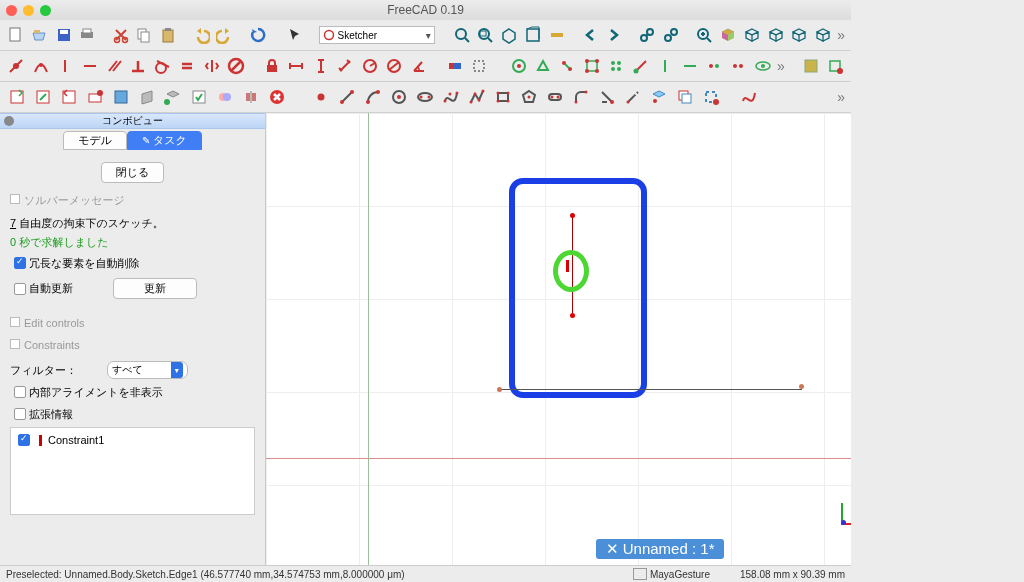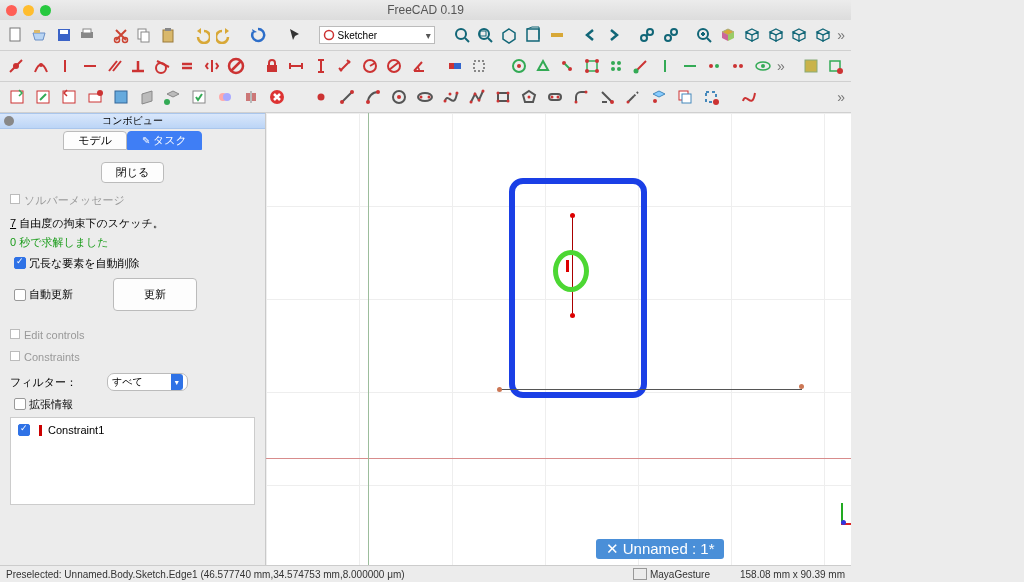--- a/index.html
+++ b/index.html
@@ -711,33 +711,37 @@
 
         <div class="section"><span class="disc"></span><span class="gray">ソルバーメッセージ</span></div>
         <div style="margin-top:8px;"><u>7</u><span> 自由度の拘束下のスケッチ。</span></div>
         <div class="green" style="margin-top:4px;">0 秒で求解しました</div>
         <div class="row">
             <input type="checkbox" class="check" checked="" style="">
             <span>冗長な要素を自動削除</span>
           </div>
         <div class="row" style="gap:40px;margin-top:6px;">
           <span><input type="checkbox" class="check" style=""><span>自動更新</span></span>
-          <button class="btnmac" style="padding:8px 30px;">更新</button>
+          <button class="btnmac" style="padding:2px 30px;">更新</button>
         </div>
 
         <div class="section" style="margin-top:18px;"><span class="disc"></span><span class="gray">Edit controls</span></div>
         <div class="section"><span class="disc"></span><span class="gray">Constraints</span></div>
 
         <div class="row" style="margin-top:10px;gap:30px;">
           <span>フィルター：</span>
           <span class="select">
               <span>すべて</span>
               <span class="arrs">▾</span>
             </span>
         </div>
+        <div class="row">
+            <input type="checkbox" class="check" style="">
+            <span>内部アライメントを非表示</span>
+          </div>
         <div class="row">
             <input type="checkbox" class="check" style="">
             <span>拡張情報</span>
           </div>
 
         <div class="listbox">
           <div class="listitem">
             <input type="checkbox" class="check" checked="" style="">
             <span class="vbar"></span>
             <span>Constraint1</span>

